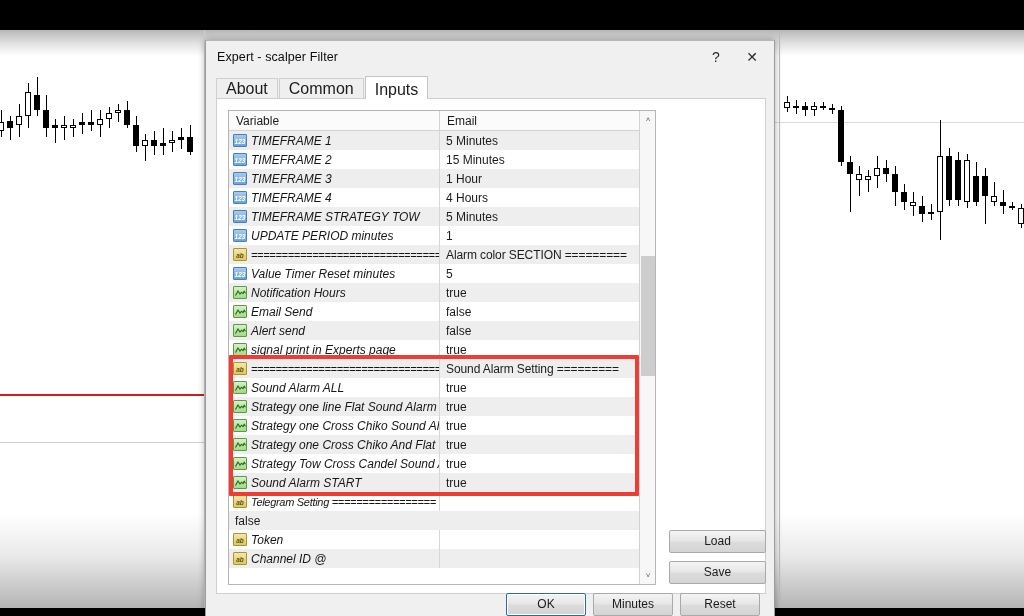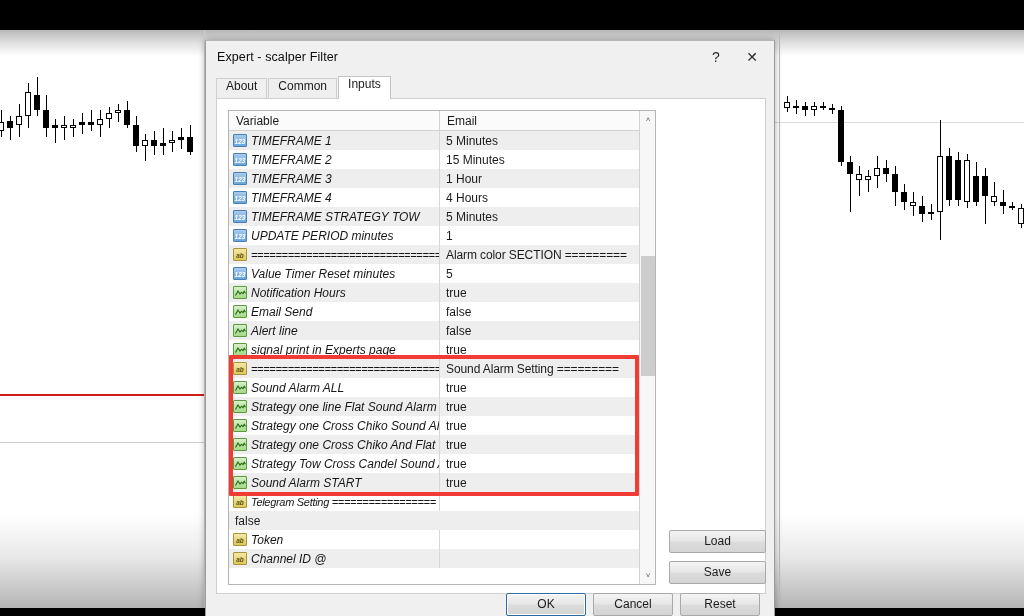--- a/index.html
+++ b/index.html
@@ -100,22 +100,22 @@
     position: relative;
     height: 22px;
     margin: 4px 0 0 10px;
     display: flex; align-items: flex-end;
     z-index: 3;
   }
   .tab {
     height: 20px;
     padding: 0 9px;
     margin-right: 1px;
-    display: flex; align-items: flex-start;
-    font-size: 12px;
+    display: flex; align-items: flex-end;
+    font-size: 16px;
     background: #efefef;
     border: 1px solid #cfcfcf;
     border-bottom: none;
     color: #1b1b1b;
     cursor: default;
     border-radius: 1px 1px 0 0;
   }
   .tab.active {
     height: 23px;
     background: #ffffff;
@@ -632,21 +632,21 @@
                   <span>false</span>
                 </div>
               </div>
               <div class="row odd">
                 <div class="cell-var">
                   <span class="tico bool">
                     <svg width="11" height="8" viewBox="0 0 11 8">
                       <path d="M0.5 6.5 L3 2 L5 5 L6.5 3.2 L8 4.6 L9.2 2.4 L10.5 4.2" fill="none" stroke="#1d6a10" stroke-width="1.1"></path>
                     </svg>
                   </span>
-                  <span class="vlabel">Alert line</span>
+                  <span class="vlabel">Alert send</span>
                 </div>
                 <div class="cell-val">
                   <span>false</span>
                 </div>
               </div>
               <div class="row even">
                 <div class="cell-var">
                   <span class="tico bool">
                     <svg width="11" height="8" viewBox="0 0 11 8">
                       <path d="M0.5 6.5 L3 2 L5 5 L6.5 3.2 L8 4.6 L9.2 2.4 L10.5 4.2" fill="none" stroke="#1d6a10" stroke-width="1.1"></path>
@@ -786,18 +786,18 @@
 
       <div class="side-btns">
         <button class="btn btn-load">Load</button>
         <button class="btn btn-save">Save</button>
       </div>
 
     </div>
 
     <div class="footer" id="footer">
         <button class="btn btn-footer default">OK</button>
-        <button class="btn btn-footer">Cancel</button>
+        <button class="btn btn-footer">Minutes</button>
         <button class="btn btn-footer">Reset</button>
       </div>
 
   </div>
 </div>
 
 </body></html>

